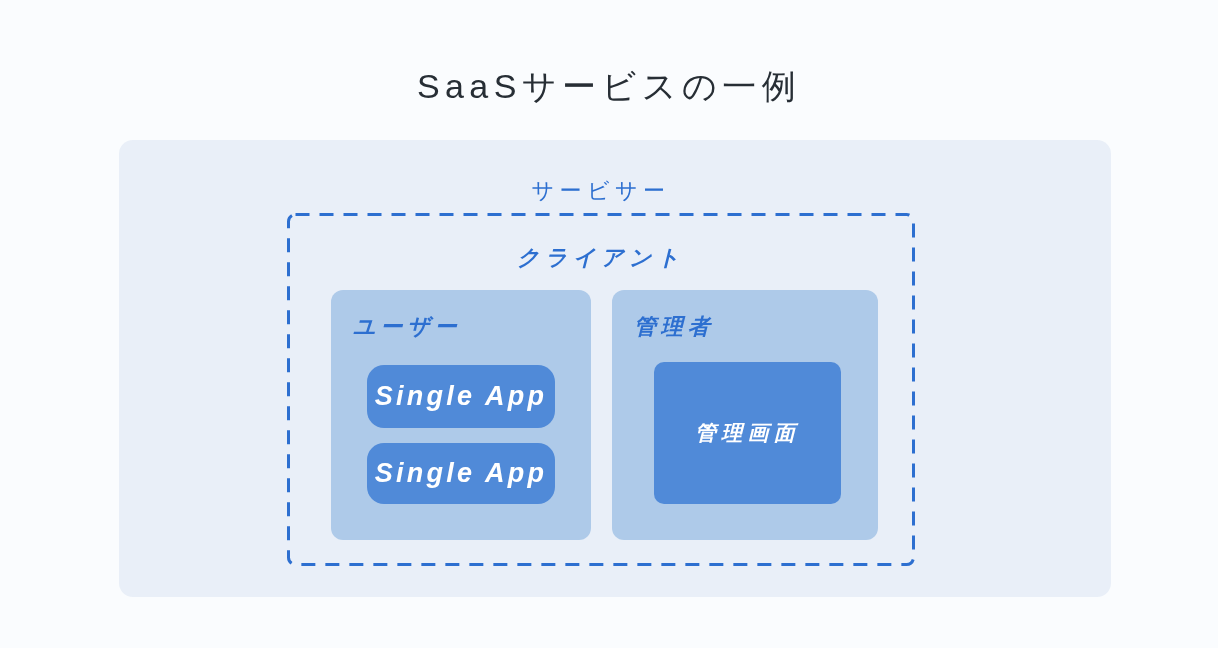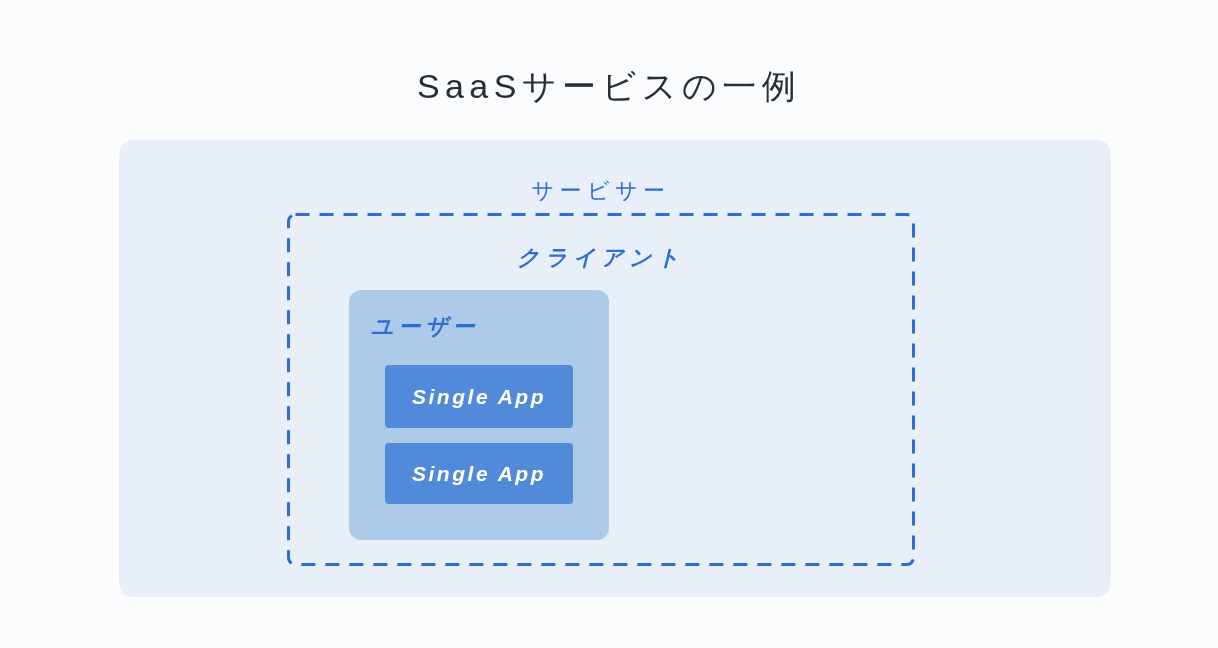--- a/index.html
+++ b/index.html
@@ -84,44 +84,44 @@
     letter-spacing: 0.25em;
     color: var(--accent-blue);
   }
   .group {
     position: absolute;
     top: 77px;
     background: var(--group-bg);
     border-radius: 12px;
     height: 250px;
   }
-  .group-user  { left: 62px;  width: 260px; padding-left: 20px; }
+  .group-user  { left: 44px;  width: 260px; padding-left: 20px; }
   .group-admin { left: 325px; width: 266px; }
   .group-label {
     position: absolute;
     left: 22px;
     top: 22px;
     font-size: 22px;
     font-weight: 700;
     letter-spacing: 0.22em;
     color: var(--accent-blue);
     white-space: nowrap;
   }
   .app-box {
     position: absolute;
     left: 36px;
     width: 188px;
     height: 63px;
     background: var(--app-bg);
-    border-radius: 4px;
+    border-radius: 17px;
     display: flex;
     align-items: center;
     justify-content: center;
     color: var(--app-text-color);
-    font-size: 21px;
+    font-size: 27px;
     font-weight: 700;
     letter-spacing: 0.12em;
     white-space: nowrap;
   }
   .app-box-1 { top: 75px; }
   .app-box-2 { top: 153px; height: 61px; }
   .screen-box {
     position: absolute;
     left: 42px;
     top: 72px;
@@ -157,16 +157,20 @@
       </svg>
 
       <div class="client-label">クライアント</div>
 
       <div class="group group-user">
         <div class="group-label">ユーザー</div>
         <div class="app-box app-box-1">Single App</div>
         <div class="app-box app-box-2">Single App</div>
       </div>
 
+      <div class="group group-admin">
+        <div class="group-label">管理者</div>
+        <div class="screen-box">管理画面</div>
+      </div>
 
     </div>
   </div>
 </div>
 
 </body></html>

